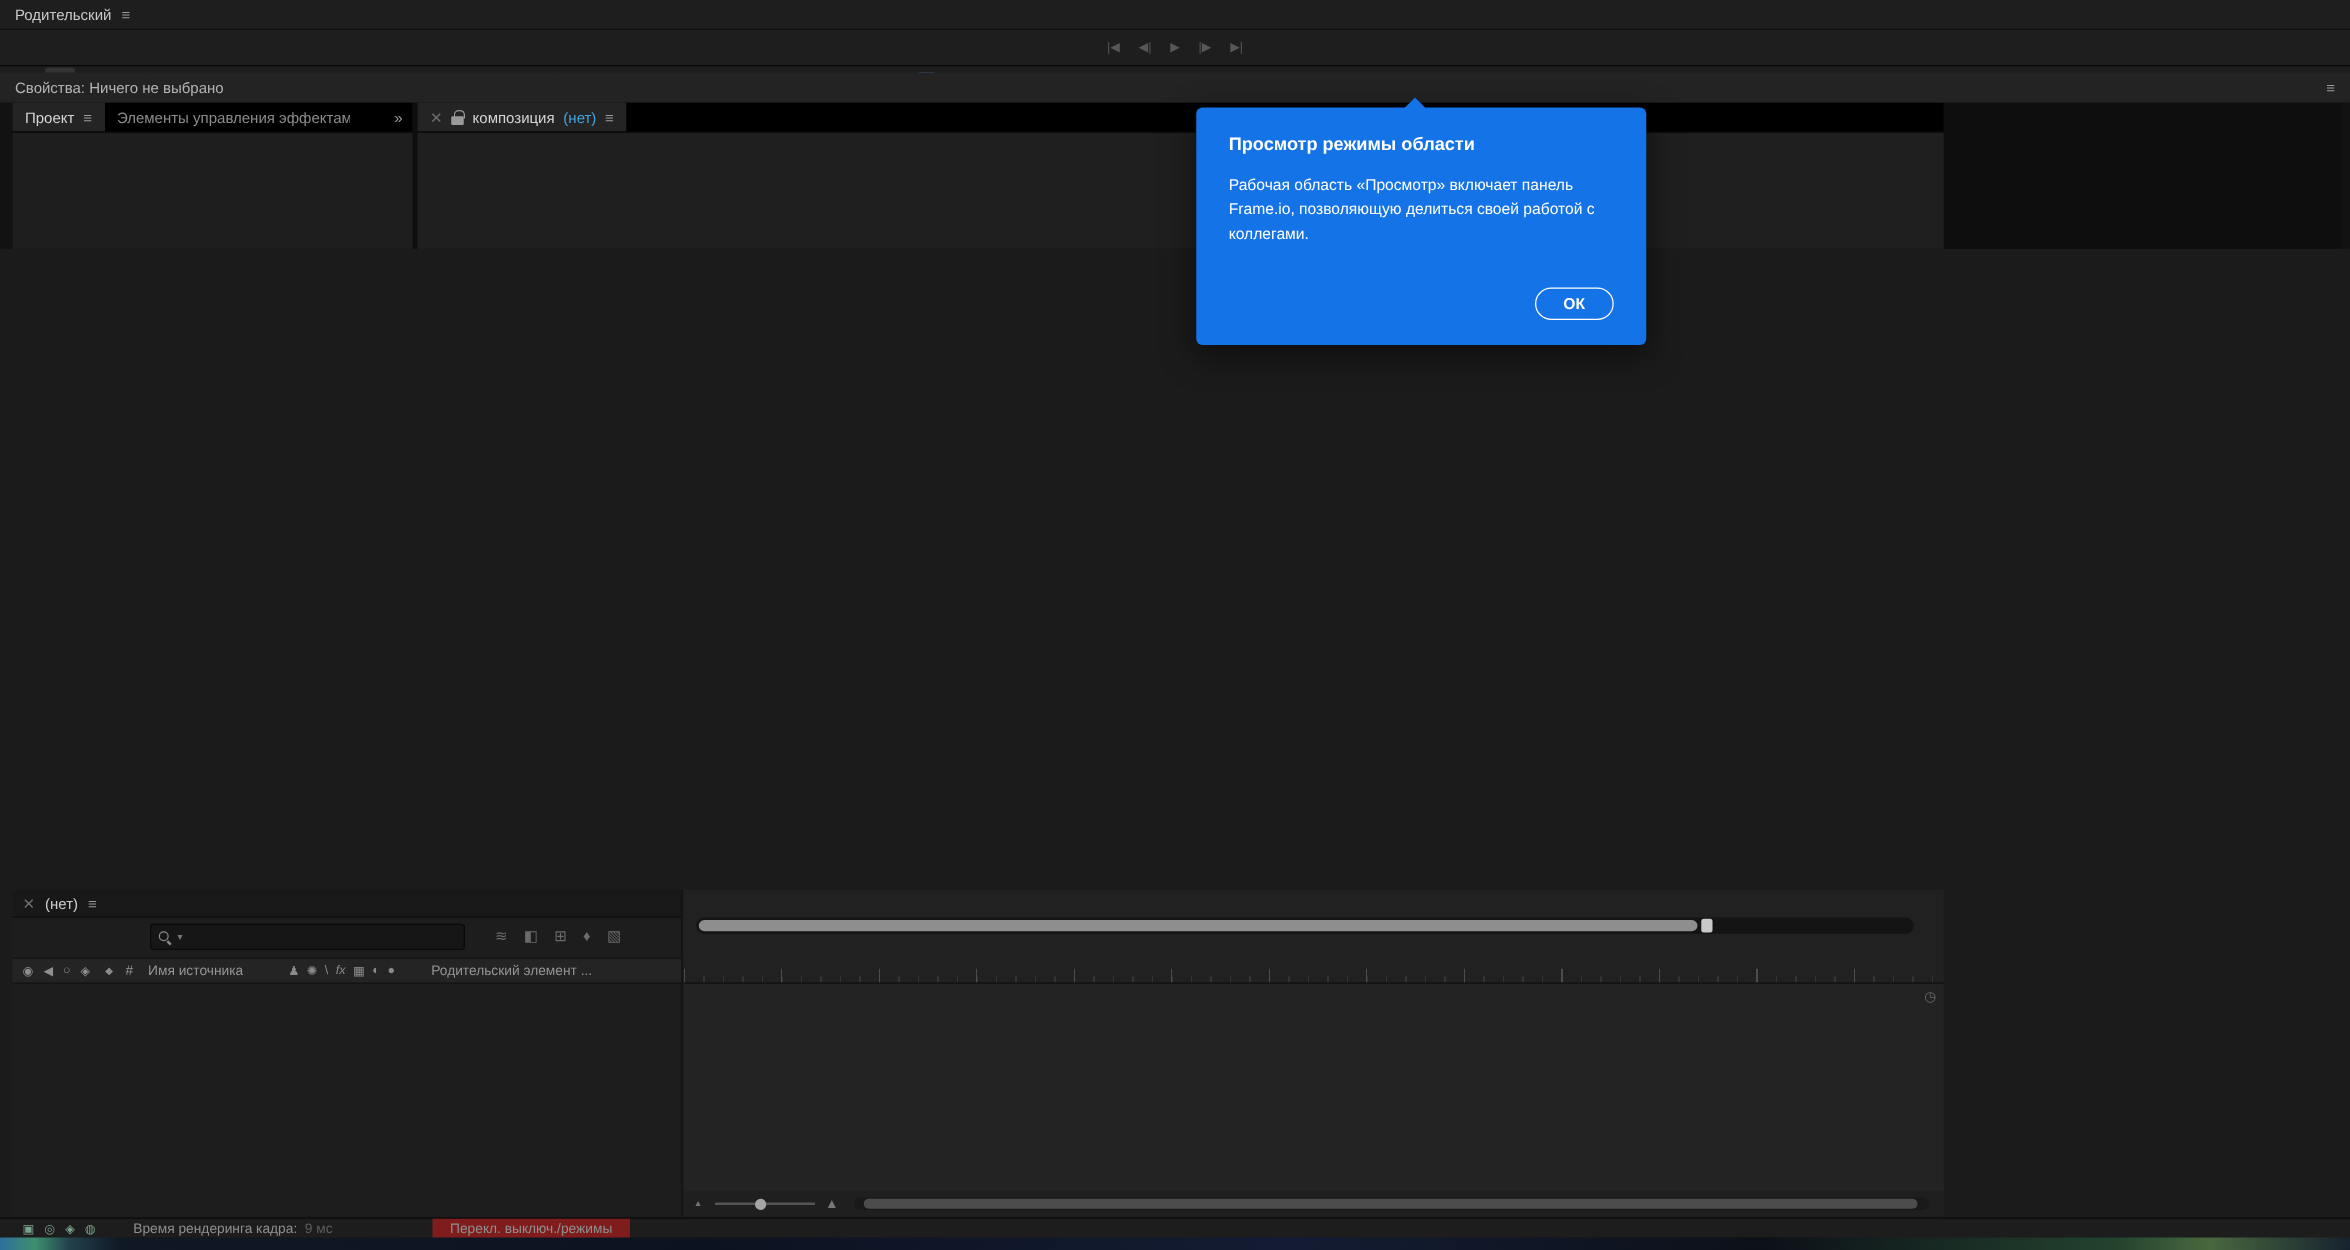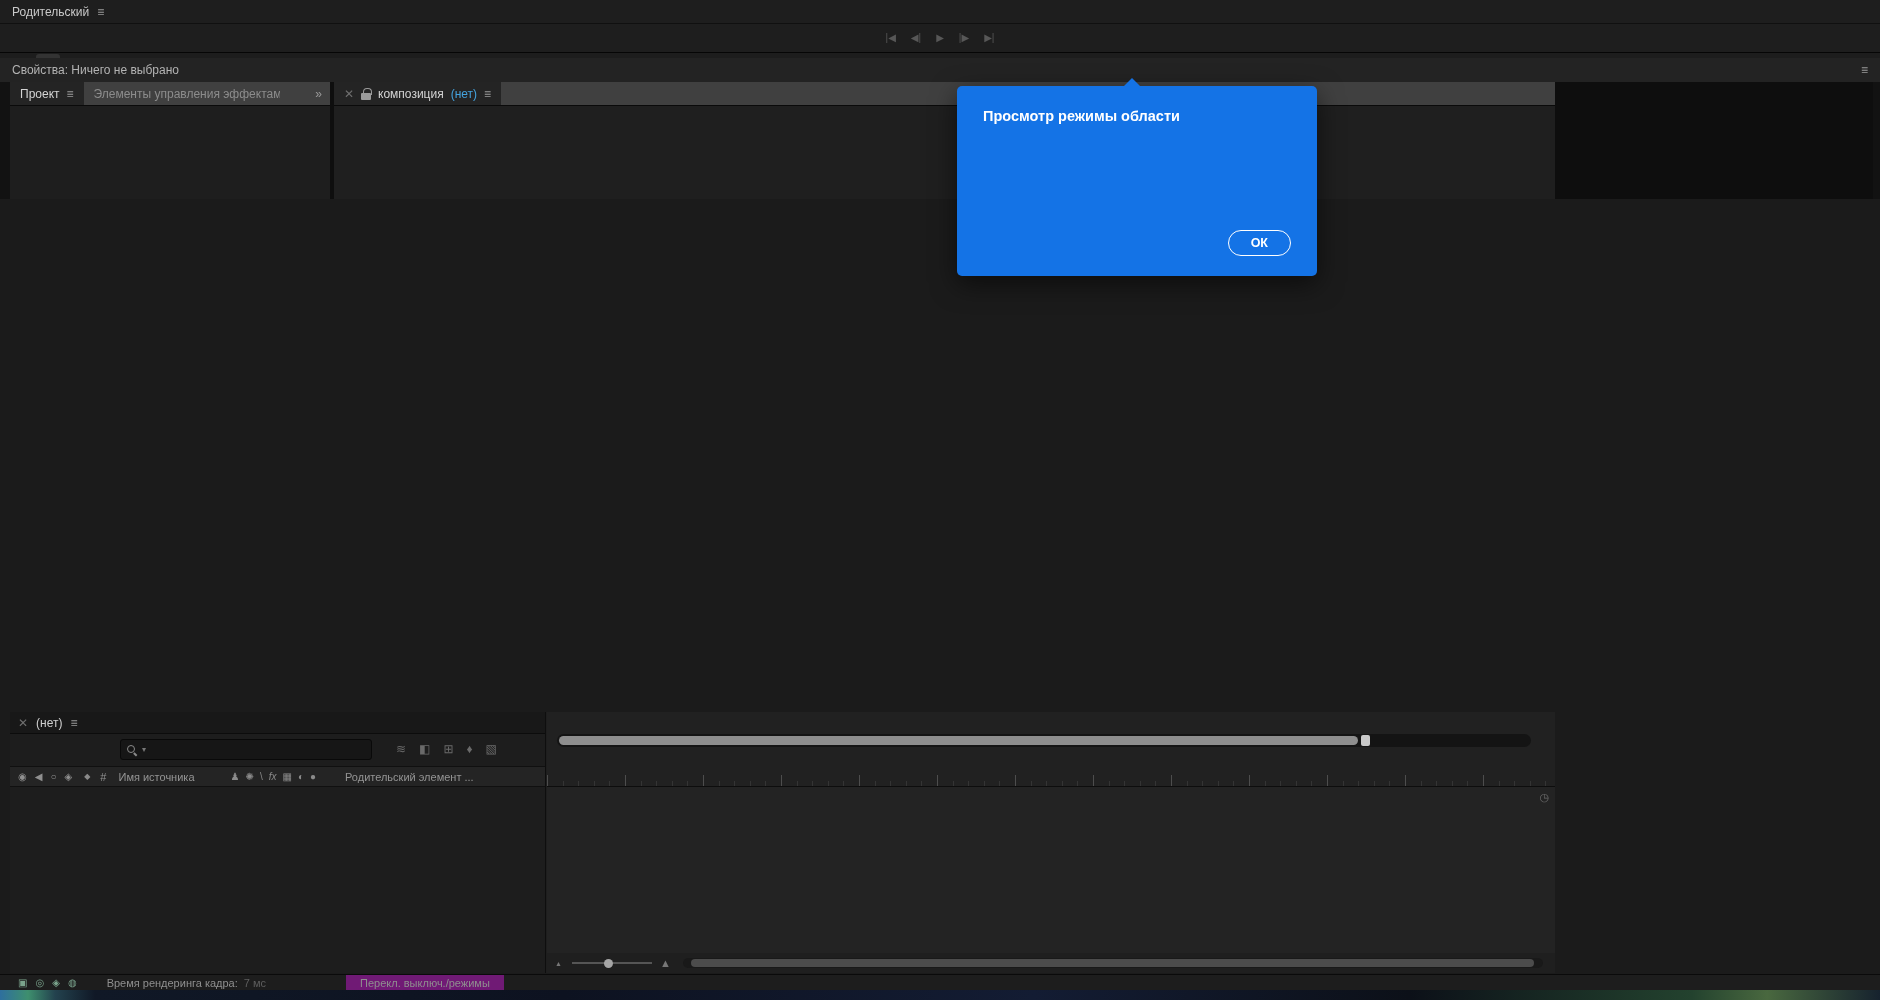--- a/index.html
+++ b/index.html
@@ -46,21 +46,21 @@
 
   .workspaces { position:absolute; left:962px; top:0; height:26px; display:flex; align-items:center; }
   .ws-item { padding:0 18px; color:#9a9a9a; white-space:nowrap; }
   .ws-item.active { color:var(--workspace-active,#4596e5); padding-right:6px; }
   .ws-menu-icon { color:var(--workspace-active,#4596e5); margin-right:14px; }
   .ws-overflow { color:#9a9a9a; padding:0 16px; }
 
   
   .app-body { position:absolute; top:78px; left:0; right:0; bottom:0; background:#0e0e0e; }
   .panel { position:absolute; background:#1e1e1e; }
-  .panel-tabs { height:24px; background:#404040; display:flex; align-items:stretch;
+  .panel-tabs { height:24px; background:#000000; display:flex; align-items:stretch;
                 border-bottom:1px solid #0a0a0a; }
   .ptab { display:flex; align-items:center; padding:0 10px; gap:7px; color:#8c8c8c; }
   .ptab.active { background:#242424; color:#d4d4d4; }
   .menu-glyph { color:#9a9a9a; font-size:12px; }
   .dim-glyph { color:#6f6f6f; }
   .tab-overflow { margin-left:auto; display:flex; align-items:center; padding:0 8px; color:#9a9a9a; }
 
   
   .project-panel { left:10px; top:82px; width:320px; height:626px; }
   .proj-tab2 { max-width:196px; overflow:hidden; white-space:nowrap; }
@@ -207,21 +207,21 @@
   .hscroll { flex:1; height:10px; background:#191919; border-radius:5px; margin:0 12px; position:relative; }
   .hscroll-handle { position:absolute; left:1%; right:1%; top:1px; height:8px; background:#4c4c4c;
                     border-radius:4px; }
 
   
   .statusbar { position:absolute; left:0; right:0; top:974px; height:16px; background:#1d1d1d;
                border-top:1px solid #0a0a0a; display:flex; align-items:center; font-size:11px; }
   .sb-icons { display:flex; gap:8px; padding-left:18px; color:#7aa38c; font-size:10px; }
   .sb-render-label { margin-left:30px; color:#8f8f8f; }
   .sb-render-value { margin-left:6px; color:#5e5e5e; }
-  .sb-modes { margin-left:80px; background:#701a75; height:16px; display:flex; align-items:center;
+  .sb-modes { margin-left:80px; background:#7f1d1d; height:16px; display:flex; align-items:center;
               padding:0 14px; color:#8f8f8f; }
   .desktop-sliver { position:absolute; left:0; right:0; top:990px; height:10px;
       background:linear-gradient(90deg,#2e6f9e 0px,#3e8f6e 28px,#23424e 55px,#101826 95px,
                  #0d1220 30%,#131c33 55%,#0c1018 75%,#23422e 90%,#49683f 94%,#16222e 100%); }
 
   .edge-strip { position:absolute; top:78px; bottom:10px; width:10px; background:#121212; }
   .edge-left { left:0; }
   .edge-right { right:0; width:7px; }
 
   svg { display:block; }
@@ -581,26 +581,27 @@
   </div>
 
   <div class="statusbar">
     <div class="sb-icons">
       <span>▣</span>
       <span>◎</span>
       <span>◈</span>
       <span>◍</span>
     </div>
     <span class="sb-render-label">Время рендеринга кадра:</span>
-    <span class="sb-render-value">7 мс</span>
+    <span class="sb-render-value">9 мс</span>
     <div class="sb-modes">
       <span>Перекл. выключ./режимы</span>
     </div>
   </div>
 
   <div class="desktop-sliver"></div>
 
   <div class="dialog">
     <div class="dialog-title">Просмотр режимы области</div>
+    <div class="dialog-body">Рабочая область «Просмотр» включает панель Frame.io, позволяющую делиться своей работой с коллегами.</div>
     <button class="ok-button">ОК</button>
   </div>
 
 </div>
 
 </body></html>

